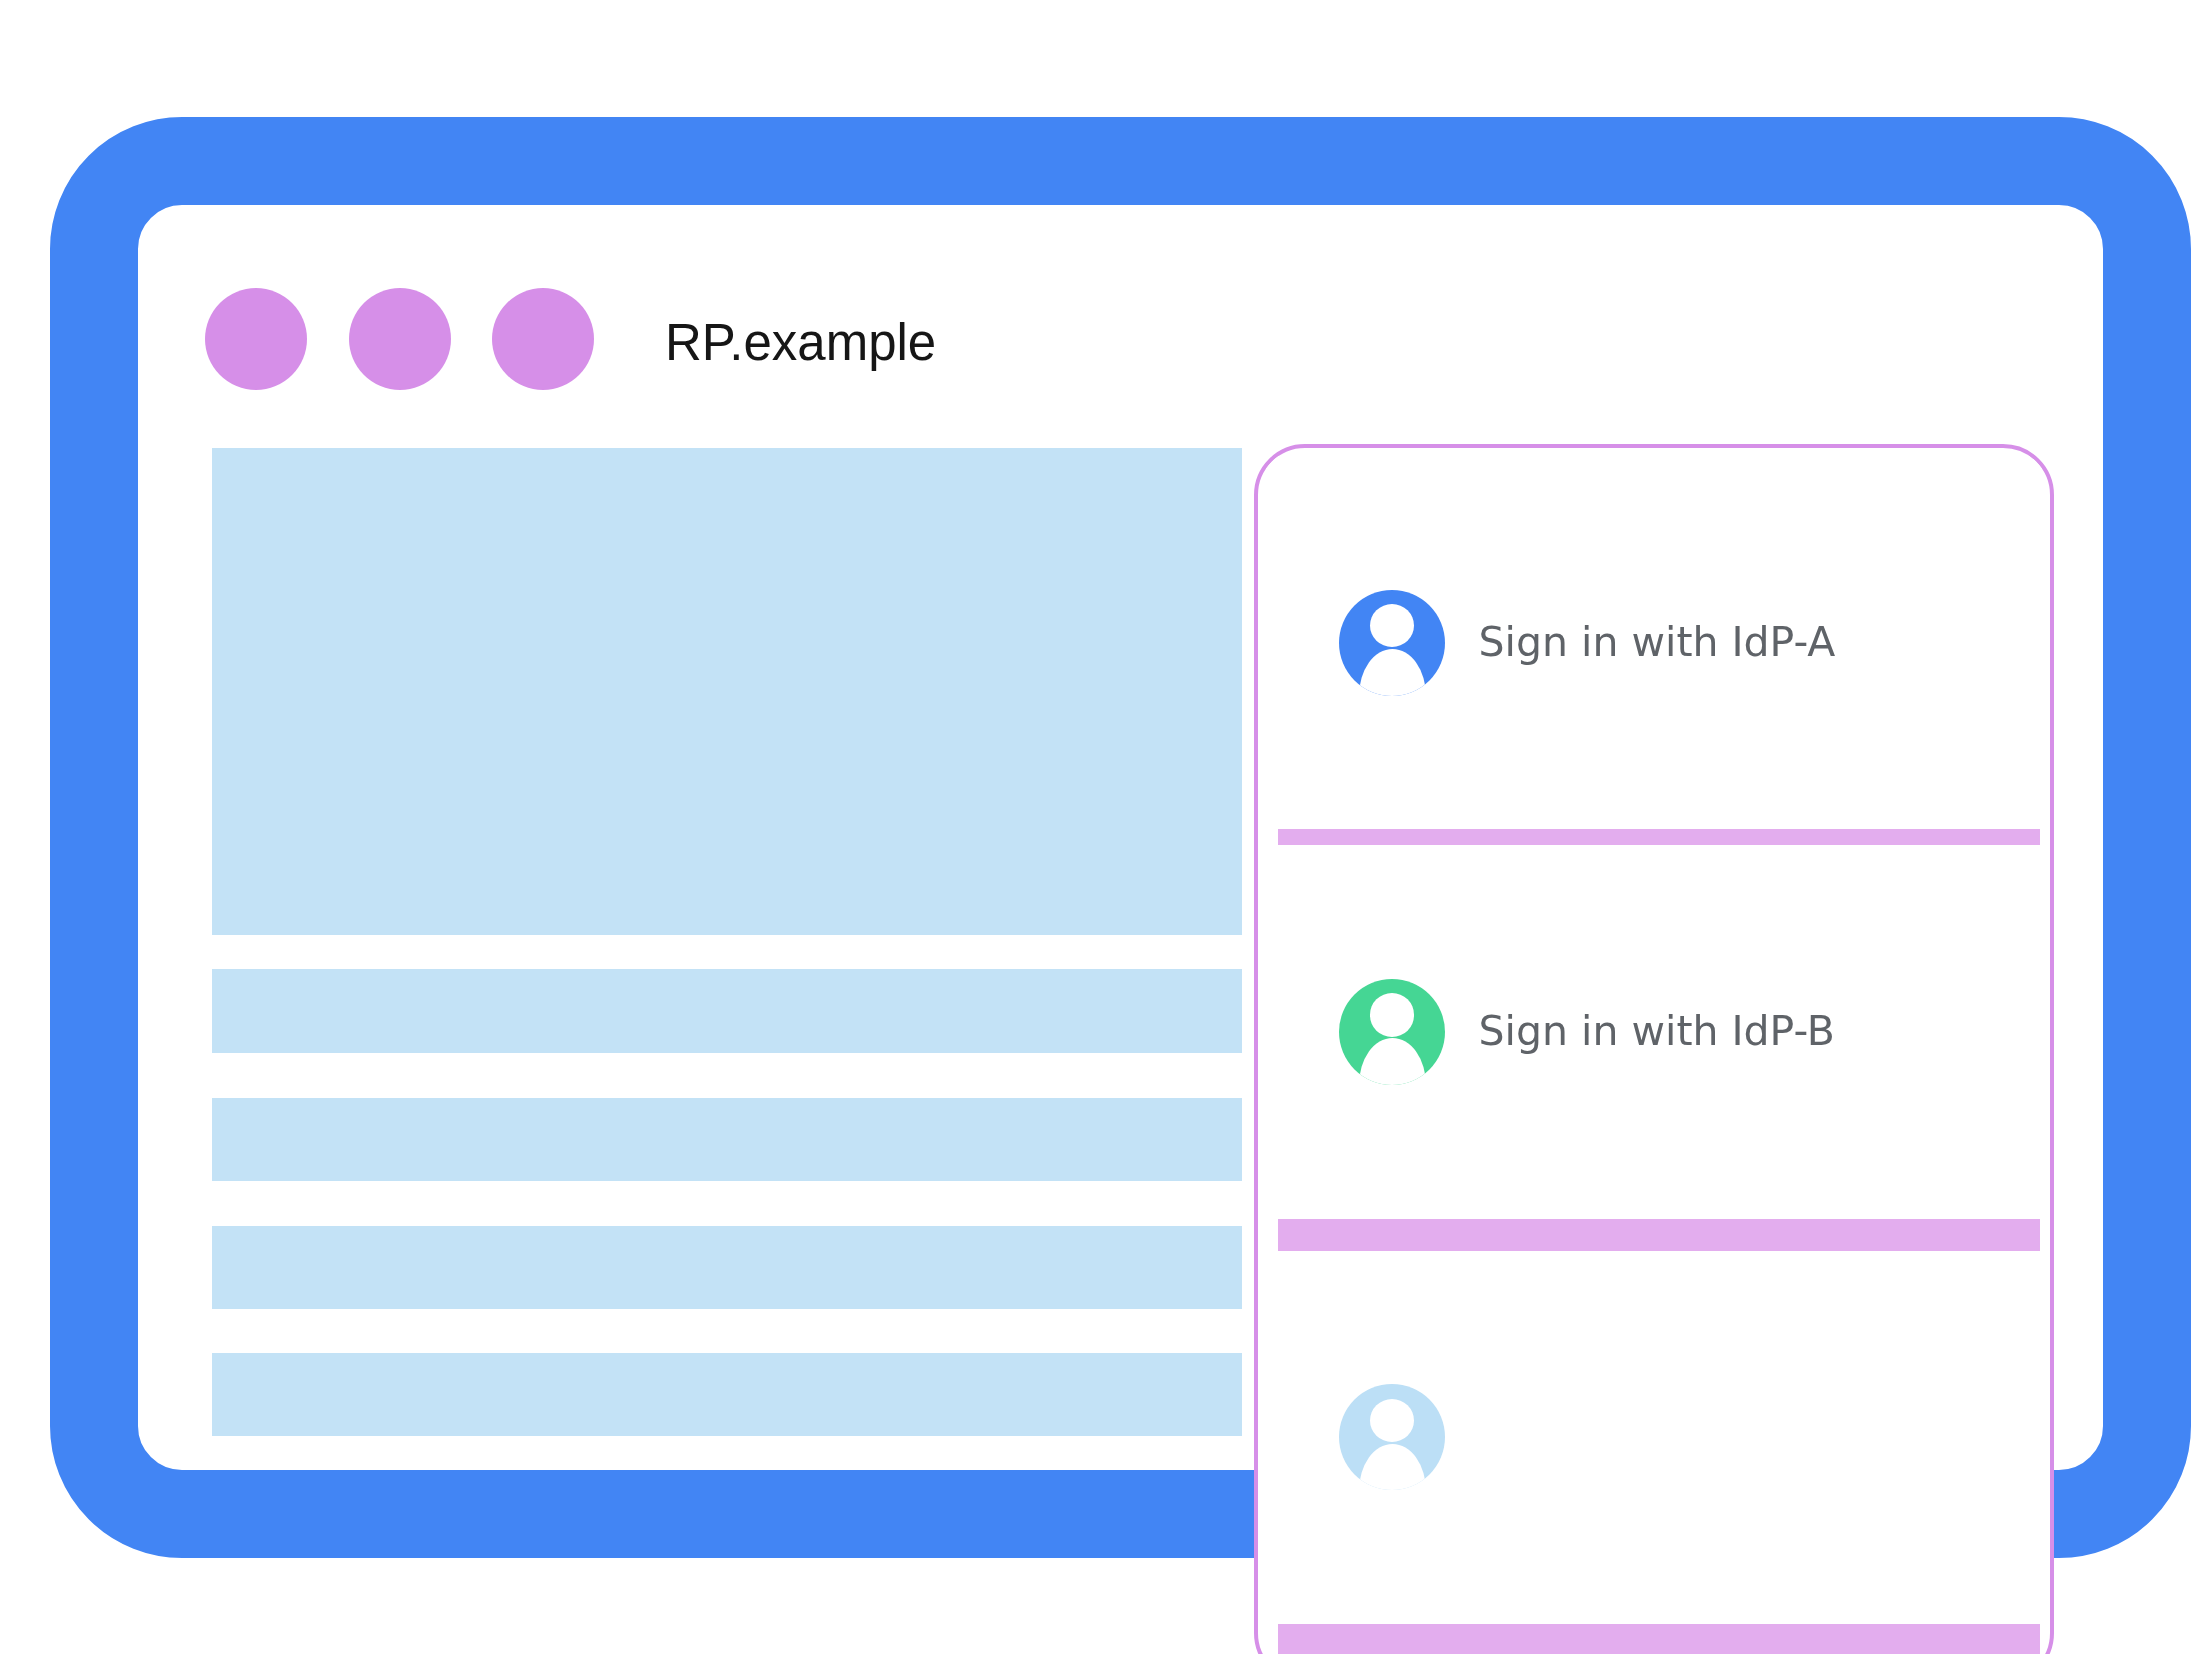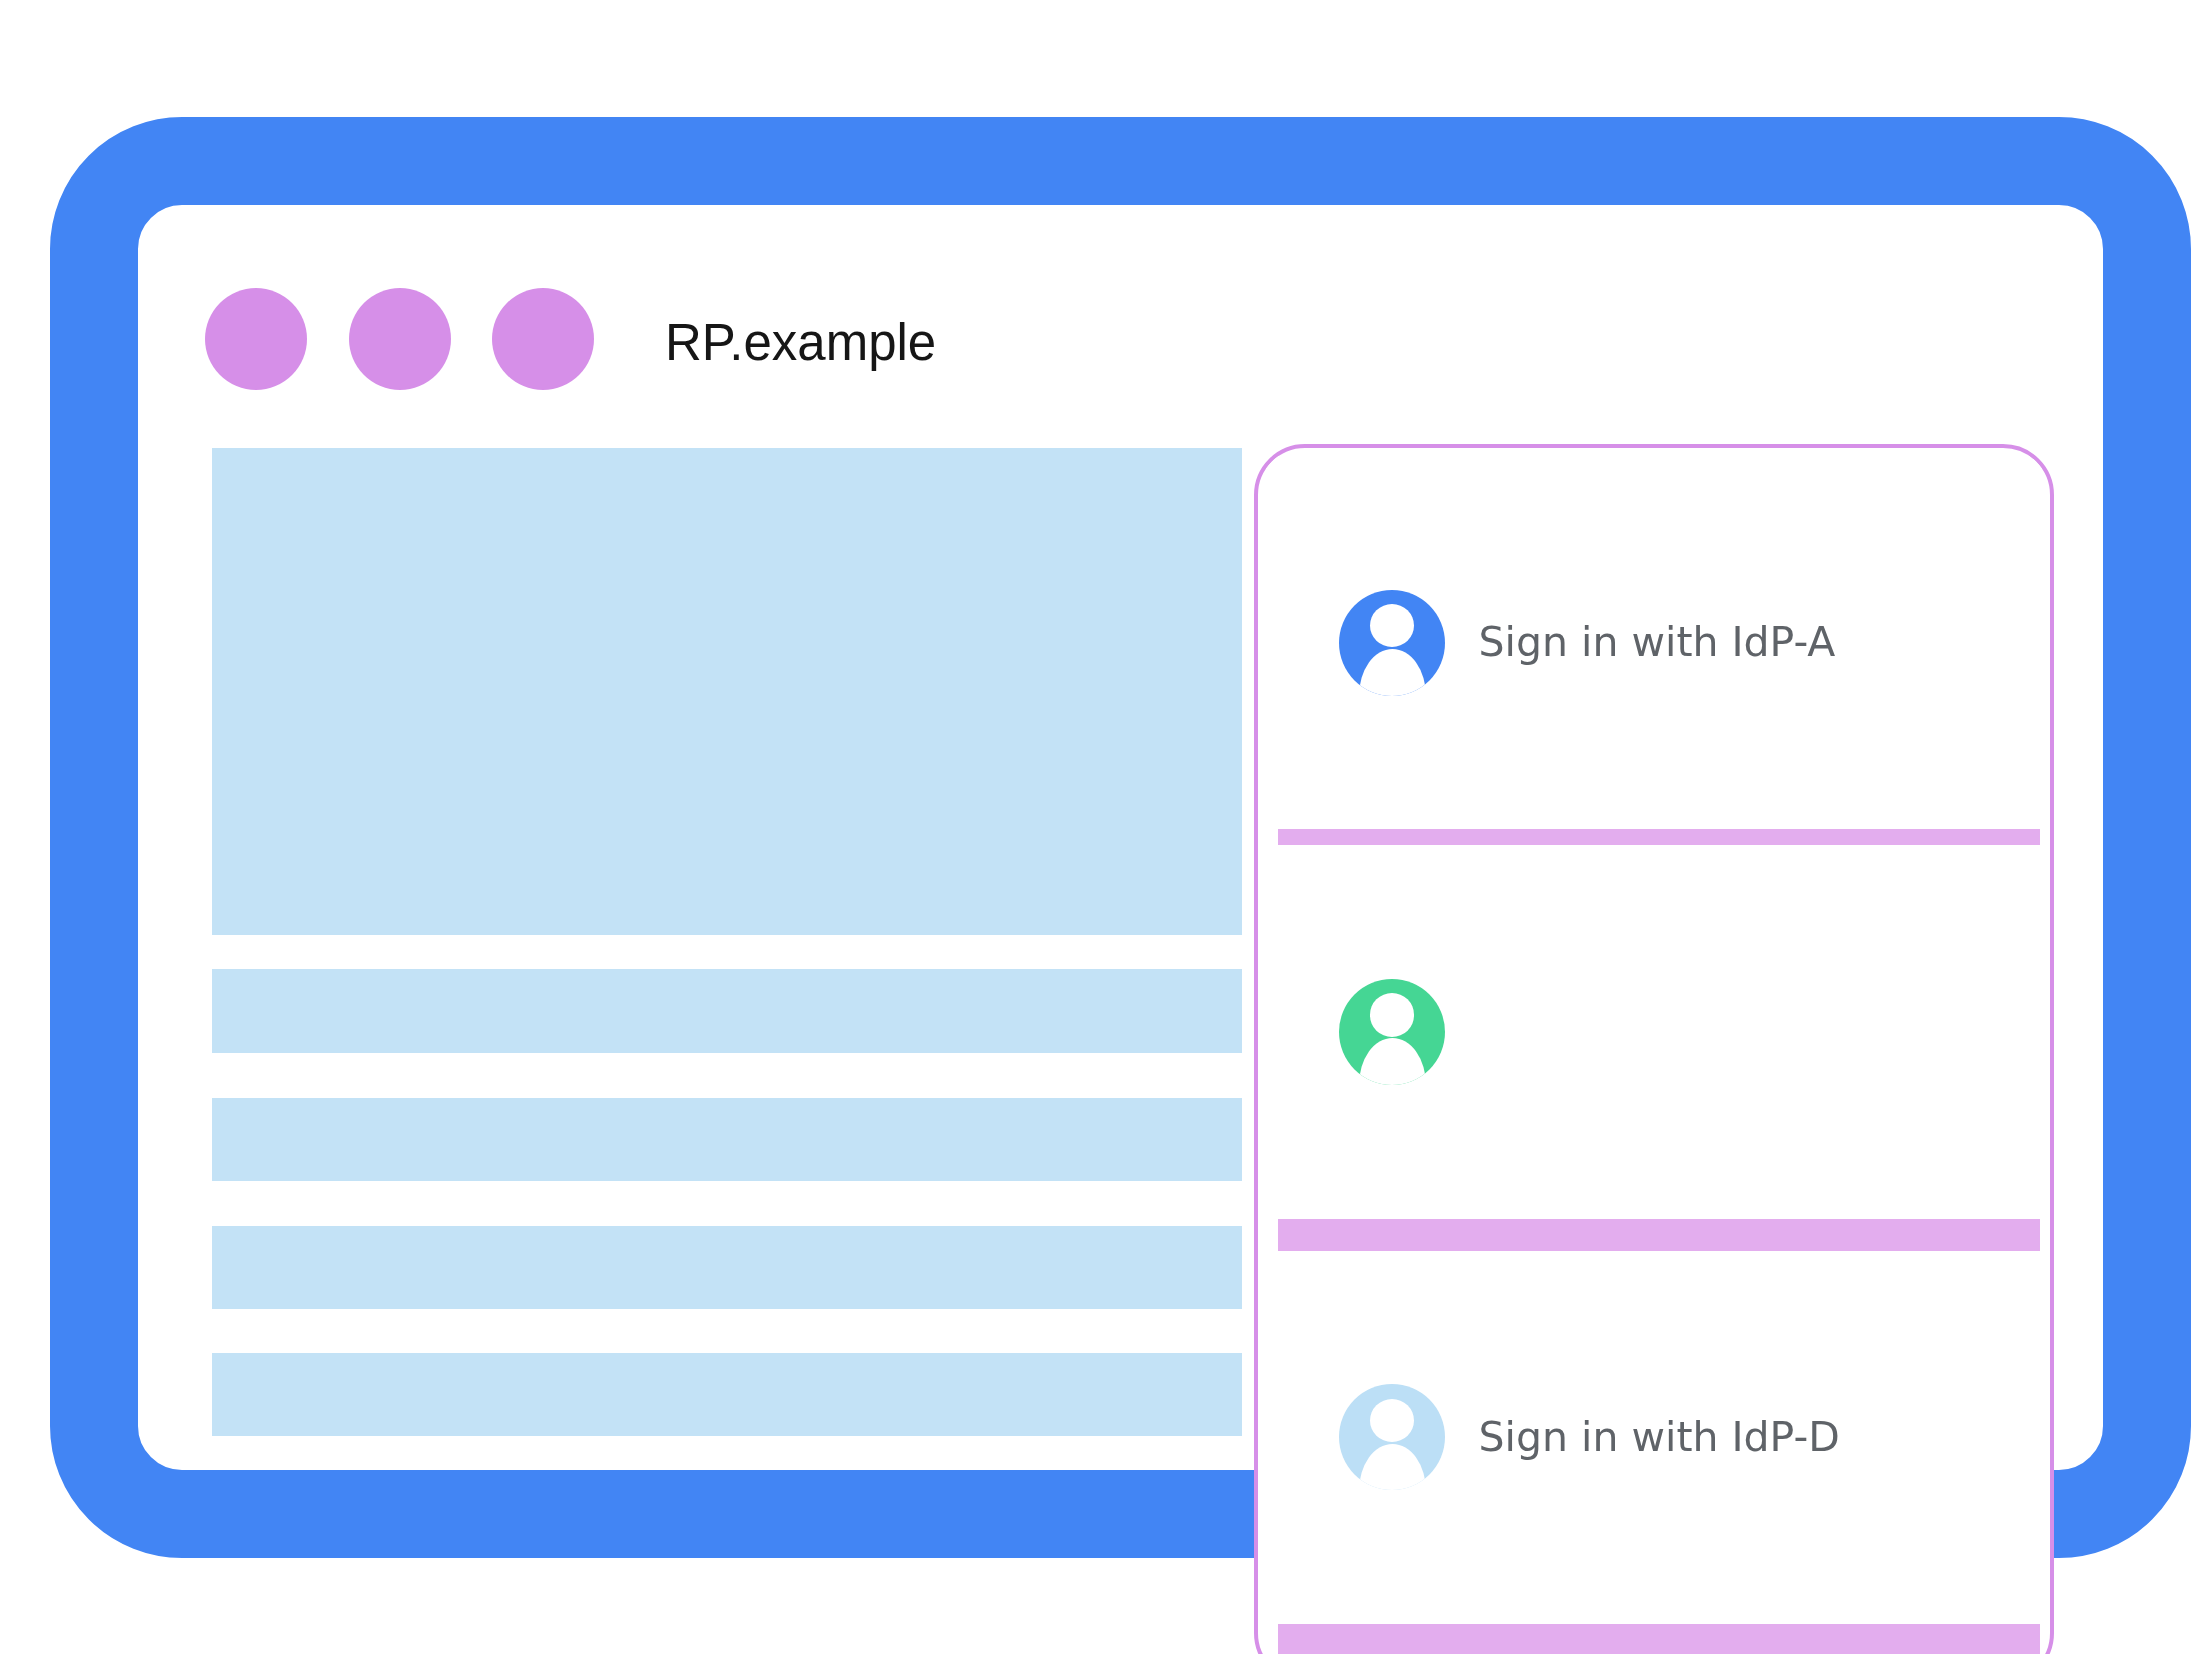--- a/index.html
+++ b/index.html
@@ -123,31 +123,31 @@
       </div>
       <span class="signin-label">Sign in with IdP-A</span>
     </div>
     <div class="signin-divider"></div>
 
     <div class="signin-row">
       <div class="avatar" style="background-color: rgb(69, 214, 148);">
         <div class="head"></div>
         <div class="body"></div>
       </div>
+      <span class="signin-label">Sign in with IdP-B</span>
     </div>
     <div class="signin-divider"></div>
 
     <div class="signin-divider"></div>
 
     <div class="signin-row">
       <div class="avatar" style="background-color: rgb(188, 223, 246);">
         <div class="head"></div>
         <div class="body"></div>
       </div>
-      <span class="signin-label">Sign in with IdP-D</span>
     </div>
     <div class="signin-divider"></div>
 
     <div class="signin-divider"></div>
 
     <div class="signin-divider"></div>
 
 
   </div>
 </div>

